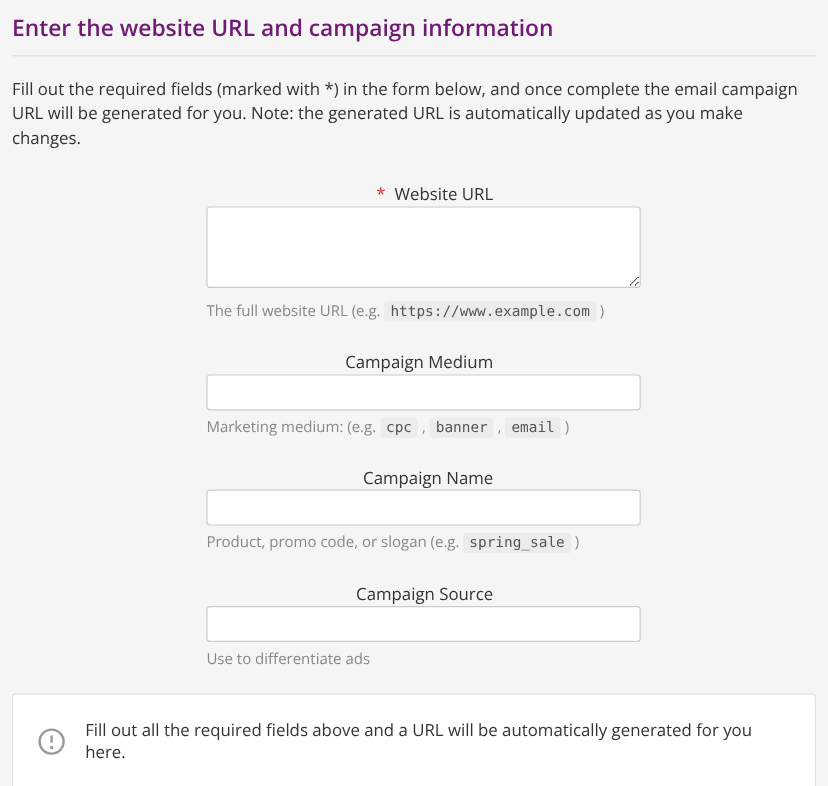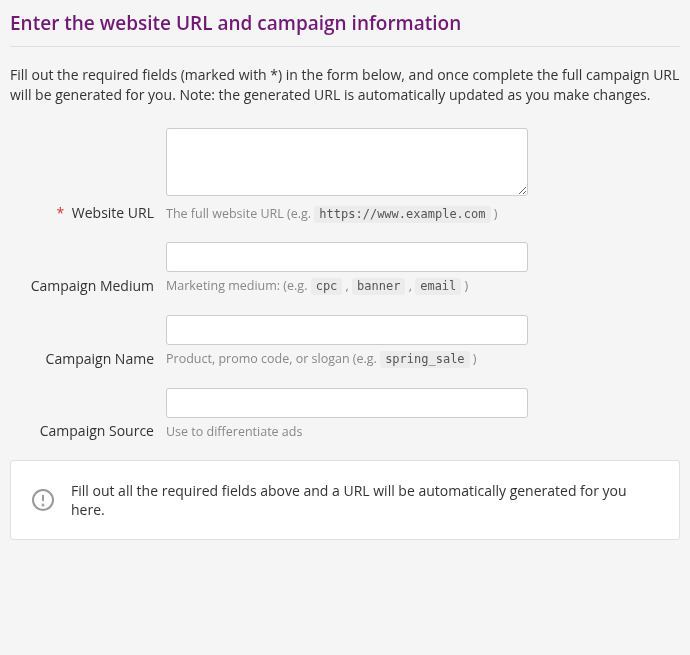--- a/index.html
+++ b/index.html
@@ -29,22 +29,23 @@
       line-height: 1.45;
       margin-bottom: 22px;
     }
     .instructions .note {
     }
     .form {
       padding-left: 16px;
     }
     .form-row {
       display: flex;
-      align-items: flex-end;
+      align-items: center;
       margin-bottom: 20px;
+      flex-direction: column;
     }
     .label-cell {
       width: 140px;
       text-align: right;
       padding-top: 5px;
       padding-right: 12px;
       font-size: 14px;
       color: #333;
     }
     .required-asterisk {
@@ -108,21 +109,21 @@
       font-size: 14px;
       color: #333;
     }
   </style>
 </head>
 <body>
 
 <h2 class="page-title">Enter the website URL and campaign information</h2>
 
 <p class="instructions">
-  <span>Fill out the required fields (marked with *) in the form below, and once complete the full campaign URL will be generated for you. </span><span class="note">Note: the generated URL is automatically updated as you make changes.</span>
+  <span>Fill out the required fields (marked with *) in the form below, and once complete the email campaign URL will be generated for you. </span><span class="note">Note: the generated URL is automatically updated as you make changes.</span>
 </p>
 
 <div class="form">
 
   <div class="form-row">
     <div class="label-cell">
       <span class="required-asterisk">*</span>
       <span>Website URL</span>
     </div>
     <div class="input-cell">

